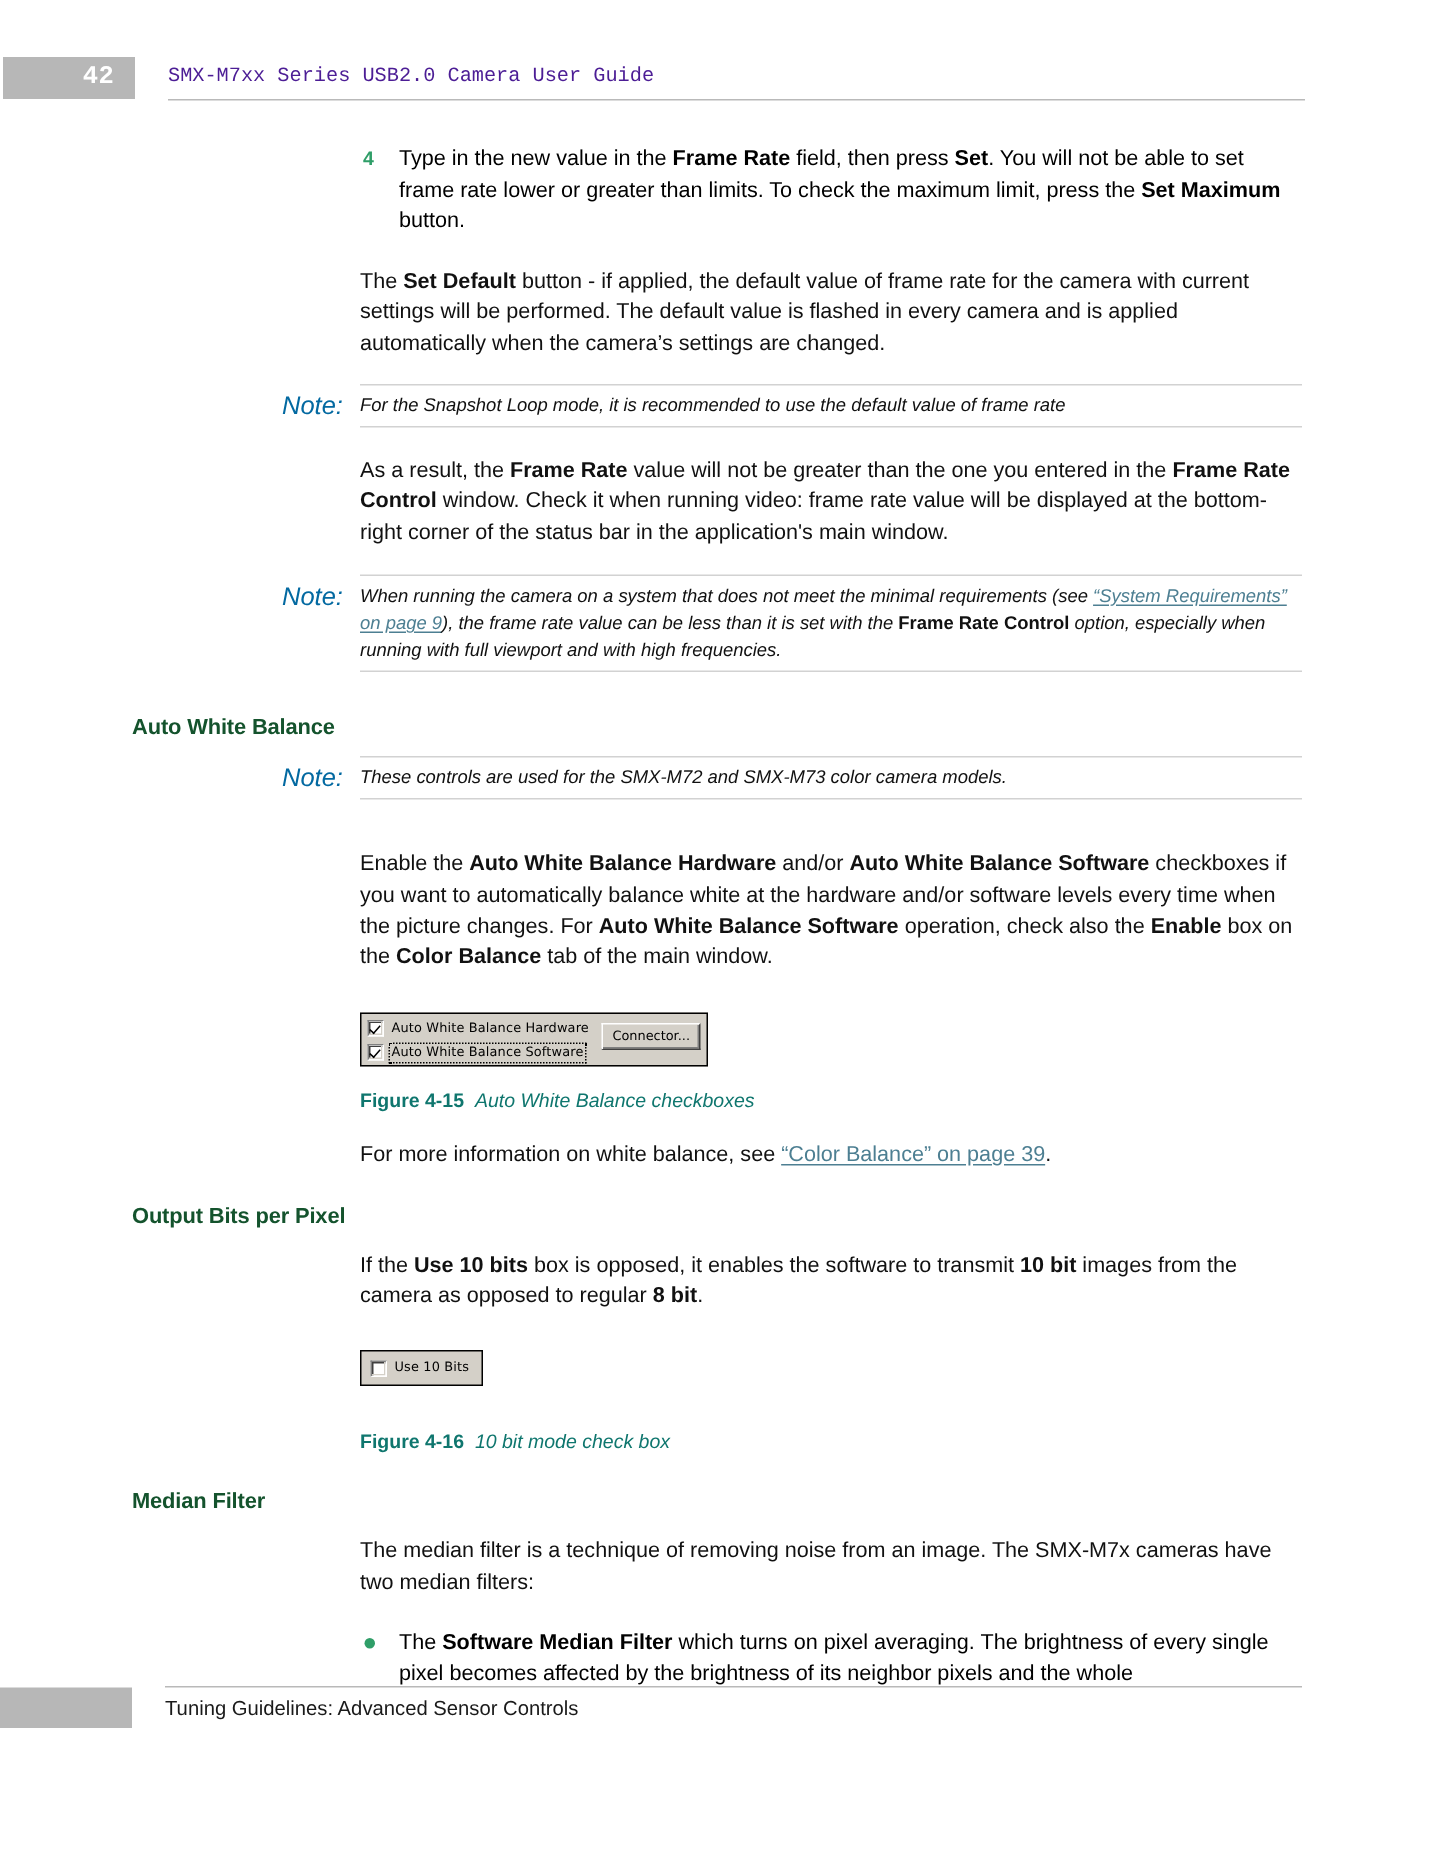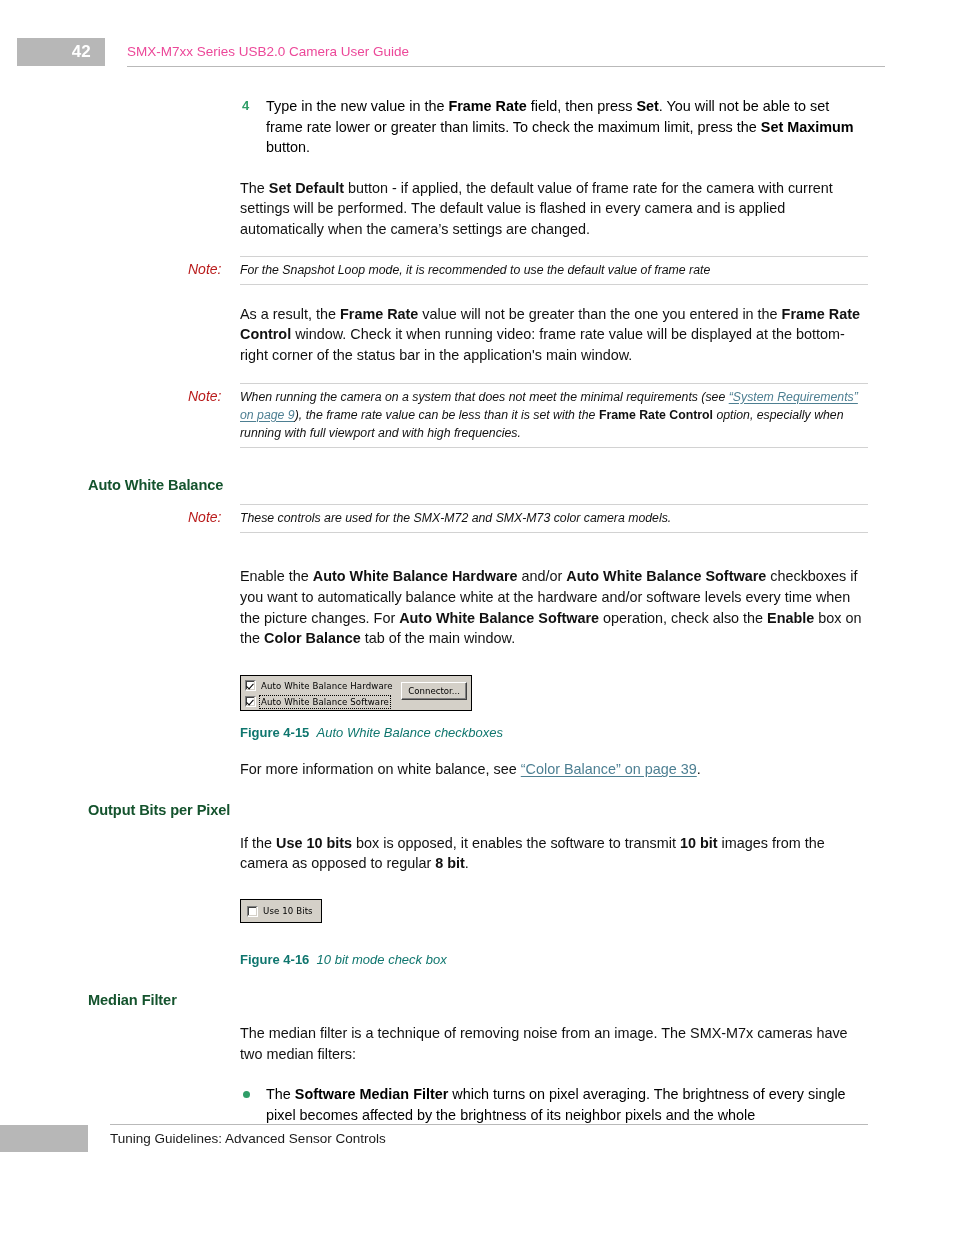--- a/index.html
+++ b/index.html
@@ -13,23 +13,24 @@
     position: relative;
     font-family: "Liberation Sans", sans-serif;
     color: #000000;
     -webkit-font-smoothing: antialiased;
   }
 
   
   .page-header {
     position: absolute;
     top: 38px;
-    left: 17px;
+    left: 2px;
     width: 884px;
     height: 28px;
+    font-family: Liberation Mono, monospace;
   }
   .page-number-block {
     position: absolute;
     left: 0;
     top: 0;
     width: 88px;
     height: 28px;
     background: #b7b7b7;
     color: #ffffff;
     font-size: 17px;
@@ -40,21 +41,21 @@
     line-height: 28px;
     letter-spacing: 0.2px;
   }
   .header-title {
     position: absolute;
     left: 110px;
     top: 0;
     height: 28px;
     line-height: 28px;
     font-size: 13.5px;
-    color: #ec4899;
+    color: #4c1d95;
     white-space: nowrap;
   }
   .header-rule {
     position: absolute;
     left: 110px;
     top: 28px;
     width: 758px;
     height: 1px;
     background: #b9b9b9;
   }
@@ -139,23 +140,23 @@
   .note-body {
     position: relative;
     padding: 4px 0 5px 0;
     min-height: 16px;
   }
   .note-label {
     position: absolute;
     left: 0;
     top: 4px;
     width: 44px;
-    font-size: 14px;
+    font-size: 17px;
     font-style: italic;
-    color: #b91c1c;
+    color: #0369a1;
   }
   .note-text {
     margin-left: 52px;
     width: 628px;
     font-size: 12.3px;
     font-style: italic;
     line-height: 18.2px;
     color: #111111;
   }
   .note-text b { font-style: normal; font-weight: bold; }

